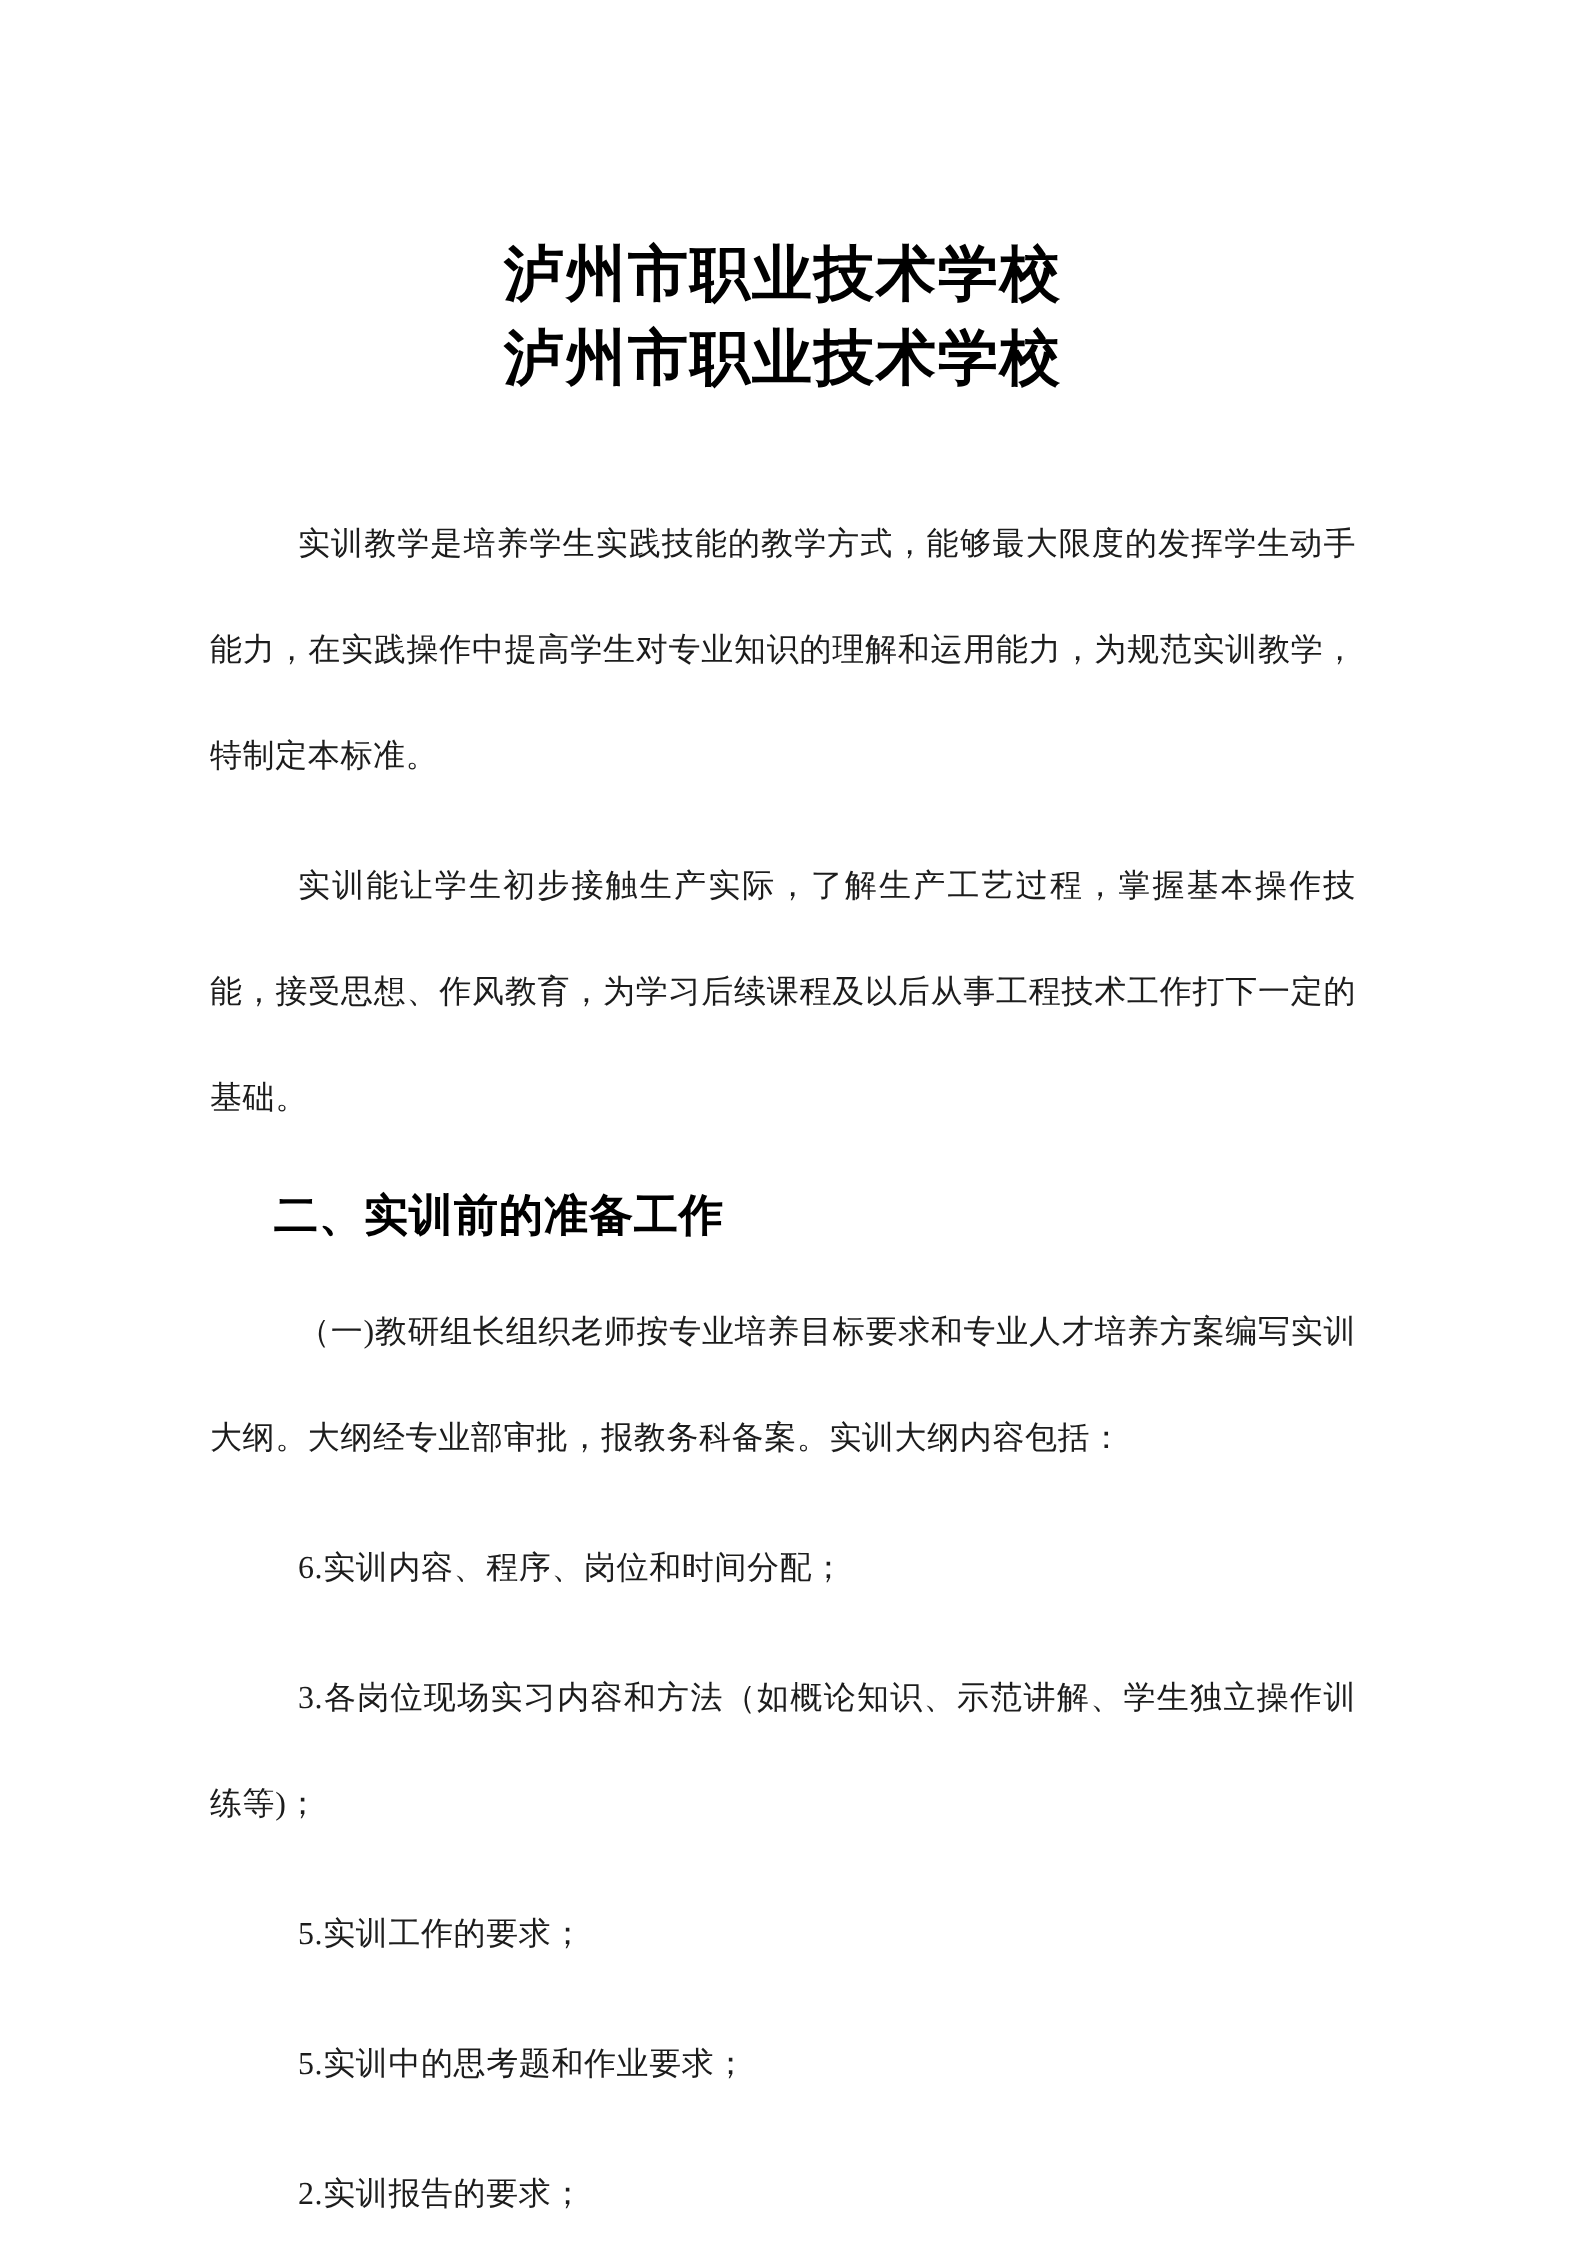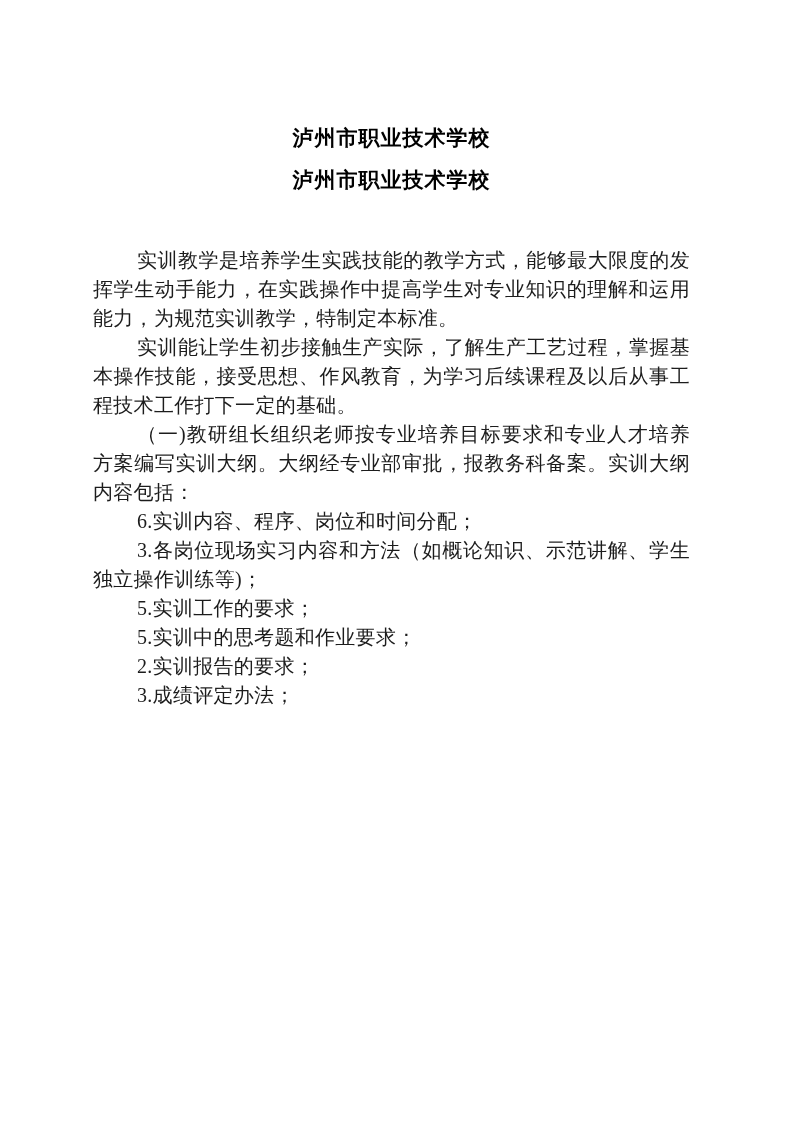--- a/index.html
+++ b/index.html
@@ -16,30 +16,30 @@
     box-sizing: border-box;
     padding: 117px 103px 0 93px;
     overflow: hidden;
     font-family: "Liberation Serif", "DejaVu Serif", serif;
     color: #1c1c1c;
   }
   .doc-title {
     text-align: center;
     font-family: "Liberation Sans", "DejaVu Sans", sans-serif;
     font-weight: bold;
-    font-size: 21px;
+    font-size: 30px;
     line-height: 42px;
     letter-spacing: 1px;
     color: #000000;
     margin: 0 0 45px 0;
   }
   .body-par {
-    margin: 0;
-    font-size: 20px;
-    line-height: 29px;
+    margin: 12px;
+    font-size: 16px;
+    line-height: 53px;
     text-align: justify;
     text-align-last: left;
     word-break: break-all;
     text-indent: 44px;
     letter-spacing: 0.3px;
   }
   .heading {
     margin: 0;
     font-family: "Liberation Sans", "DejaVu Sans", sans-serif;
     font-weight: bold;
@@ -57,20 +57,21 @@
 
   <div class="doc-title">
     <div>泸州市职业技术学校</div>
     <div>泸州市职业技术学校</div>
   </div>
 
   <p class="body-par">实训教学是培养学生实践技能的教学方式，能够最大限度的发挥学生动手能力，在实践操作中提高学生对专业知识的理解和运用能力，为规范实训教学，特制定本标准。</p>
 
   <p class="body-par">实训能让学生初步接触生产实际，了解生产工艺过程，掌握基本操作技能，接受思想、作风教育，为学习后续课程及以后从事工程技术工作打下一定的基础。</p>
 
+  <h2 class="heading">二、实训前的准备工作</h2>
   <p class="body-par">（一)教研组长组织老师按专业培养目标要求和专业人才培养方案编写实训大纲。大纲经专业部审批，报教务科备案。实训大纲内容包括：</p>
 
   <p class="body-par">6.实训内容、程序、岗位和时间分配；</p>
   <p class="body-par">3.各岗位现场实习内容和方法（如概论知识、示范讲解、学生独立操作训练等)；</p>
   <p class="body-par">5.实训工作的要求；</p>
   <p class="body-par">5.实训中的思考题和作业要求；</p>
   <p class="body-par">2.实训报告的要求；</p>
   <p class="body-par">3.成绩评定办法；</p>
 
 </div>

